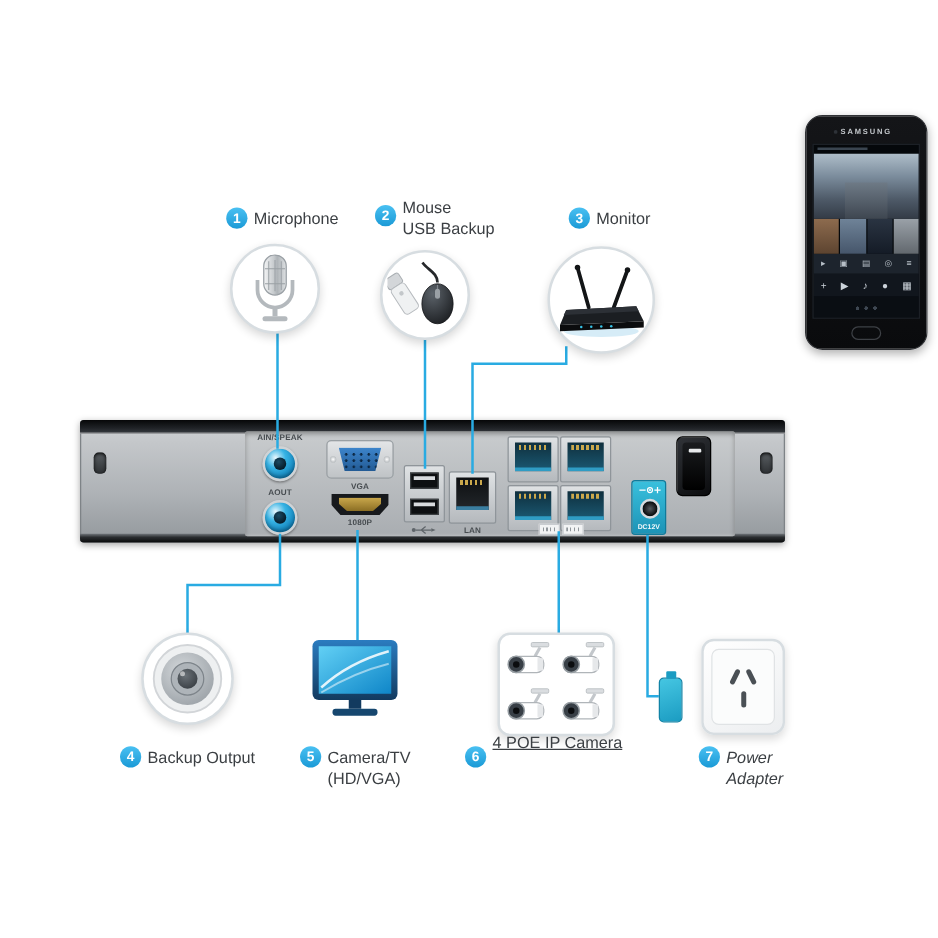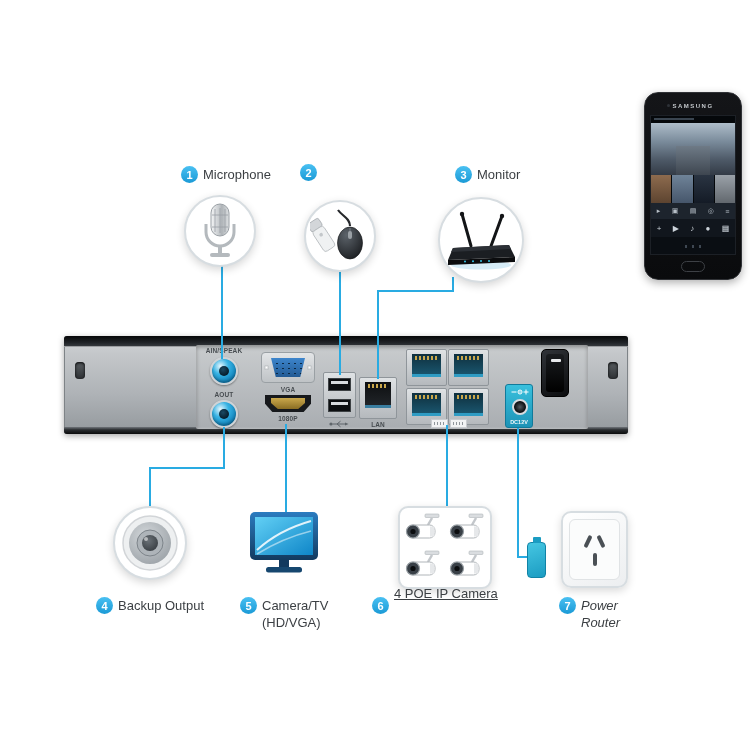--- a/index.html
+++ b/index.html
@@ -245,20 +245,24 @@
       </defs>
       <rect x="19" y="2" width="18" height="32" rx="9" fill="url(#sil)" stroke="#9aa0a5" stroke-width="1"></rect>
       <path d="M23 7 V30 M28 6 V31 M33 7 V30 M20 13 H36 M20 25 H36" stroke="#9aa0a5" stroke-width="0.8" fill="none"></path>
       <path d="M14 22 v8 c0 7.7 6.3 14 14 14 s14 -6.3 14 -14 v-8" fill="none" stroke="#b4b9bd" stroke-width="3"></path>
       <rect x="26" y="44" width="4" height="7" fill="#b4b9bd"></rect>
       <rect x="18" y="51" width="20" height="4" rx="2" fill="#b4b9bd"></rect>
     </svg>
   </div>
 
   <div class="badge" style="left:300px;top:164px;">2</div>
+  <div class="lbl" style="left:322px;top:157px;">
+    <span>Mouse</span>
+    <span>USB Backup</span>
+  </div>
   <div class="bubble" style="left:304px;top:200px;width:72px;height:72px;">
     <svg width="60" height="60" viewBox="0 0 60 60">
       <defs>
         <radialGradient id="mgrad" cx="0.35" cy="0.25" r="0.9">
           <stop offset="0" stop-color="#5c636a"></stop>
             <stop offset="1" stop-color="#16181b"></stop>
         </radialGradient>
       </defs>
       <g transform="rotate(-33 14 34)">
         <rect x="8" y="12" width="13" height="9" rx="2" fill="#d3d6d9" stroke="#a9aeb2" stroke-width="0.8"></rect>
@@ -354,21 +358,21 @@
   <div class="outlet">
     <div class="outlet-inner">
       <div class="oslot left"></div>
       <div class="oslot right"></div>
       <div class="oslot bottom"></div>
     </div>
   </div>
   <div class="badge" style="left:559px;top:597px;">7</div>
   <div class="lbl" style="left:581px;top:597px;font-style:italic;">
     <span>Power</span>
-    <span>Router</span>
+    <span>Adapter</span>
   </div>
 
   <div class="phone">
     <div class="phone-cam"></div>
     <div class="phone-brand">SAMSUNG</div>
     <div class="phone-screen">
       <div class="scr-status"></div>
       <div class="scr-main"></div>
       <div class="thumbs">
         <div class="thumb t1"></div>

